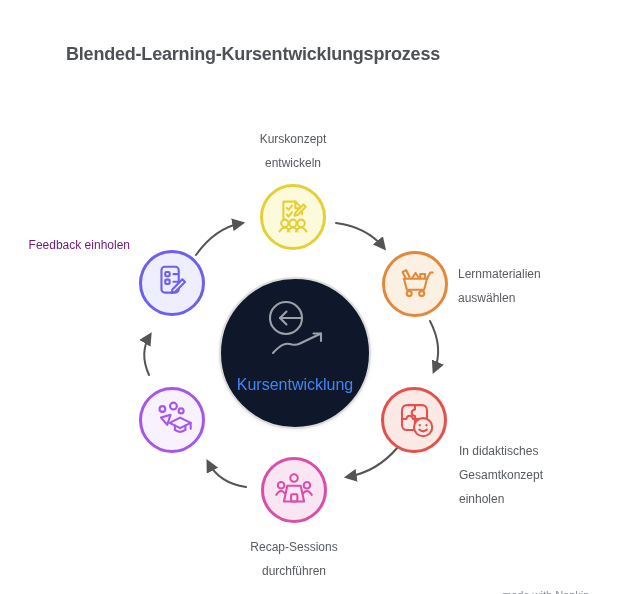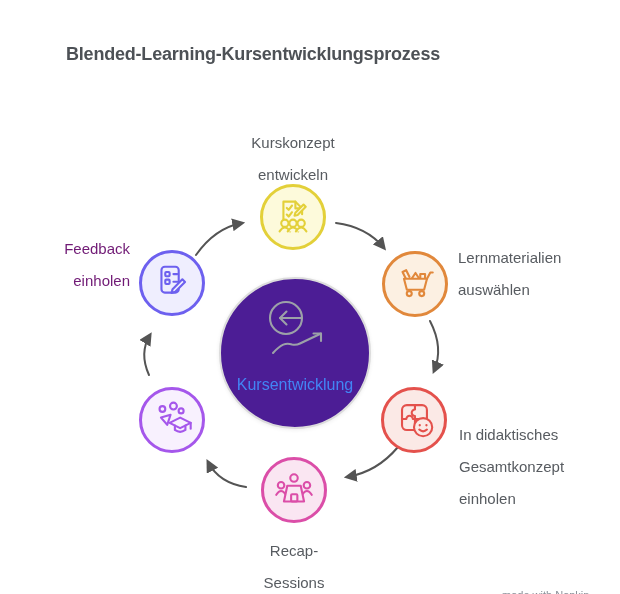--- a/index.html
+++ b/index.html
@@ -11,24 +11,24 @@
     position:absolute;left:0;top:44px;width:506px;text-align:center;
     font-size:18px;font-weight:700;letter-spacing:-0.2px;
   }
   .node{
     position:absolute;width:66px;height:66px;border-radius:50%;
     border:3px solid;box-sizing:border-box;
     display:flex;align-items:center;justify-content:center;
   }
   .node svg{width:46px;height:46px;display:block;}
   .step-label{
-    position:absolute;font-size:15px;line-height:32px;
+    position:absolute;font-size:12px;line-height:24px;
   }
   .ta-c{text-align:center;}
-  .ta-l{text-align:left;}
+  .ta-l{text-align:left;margin-top:20px;}
   .ta-r{text-align:right;}
   .center-node{
     position:absolute;left:219px;top:277px;width:152px;height:152px;
     border-radius:50%;border:2px solid;box-sizing:border-box;
     box-shadow:0 1px 4px rgba(0,0,0,0.07);
   }
   .center-icon{position:absolute;left:33px;top:15px;width:72px;height:62px;}
   .center-label{
     position:absolute;left:0;top:97px;width:100%;text-align:center;
     font-size:16px;
@@ -55,21 +55,21 @@
     <g fill="none" stroke-width="2" stroke-linecap="round">
       <path d="M196 255 Q215 228 242 223" marker-end="url(#ah)" stroke="#545454"></path>
       <path d="M336 223 Q367 227 384 248" marker-end="url(#ah)" stroke="#545454"></path>
       <path d="M430 321 Q444 348 434 371" marker-end="url(#ah)" stroke="#545454"></path>
       <path d="M398 447 Q377 472 347 477" marker-end="url(#ah)" stroke="#545454"></path>
       <path d="M246 487 Q219 483 208 462" marker-end="url(#ah)" stroke="#545454"></path>
       <path d="M149 375 Q139 353 150 335" marker-end="url(#ah)" stroke="#545454"></path>
     </g>
   </svg>
 
-  <div class="center-node" style="background: #4c1d95; border-color: rgb(220, 220, 220); text-decoration: underline;">
+  <div class="center-node" style="background: #0f172a; border-color: rgb(220, 220, 220); text-decoration: underline;">
     <svg class="center-icon" viewBox="0 0 72 62">
       <g fill="none" stroke-width="2.1" stroke-linecap="round" stroke-linejoin="round" stroke="currentColor" style="color: rgb(156, 161, 168);">
         <circle cx="32" cy="24" r="16"></circle>
         <path d="M47 24 H26"></path>
         <path d="M32.5 17.5 L26 24 L32.5 30.5"></path>
         <path d="M19 59 C27 50 32 48.5 38 50.5 C41 51.2 43 51 46 49.5 L67 39.5"></path>
         <path d="M59.5 39.5 L67 39.5 L67 47"></path>
       </g>
     </svg>
     <div class="center-label" style="color: rgb(66, 133, 244);">Kursentwicklung</div>

